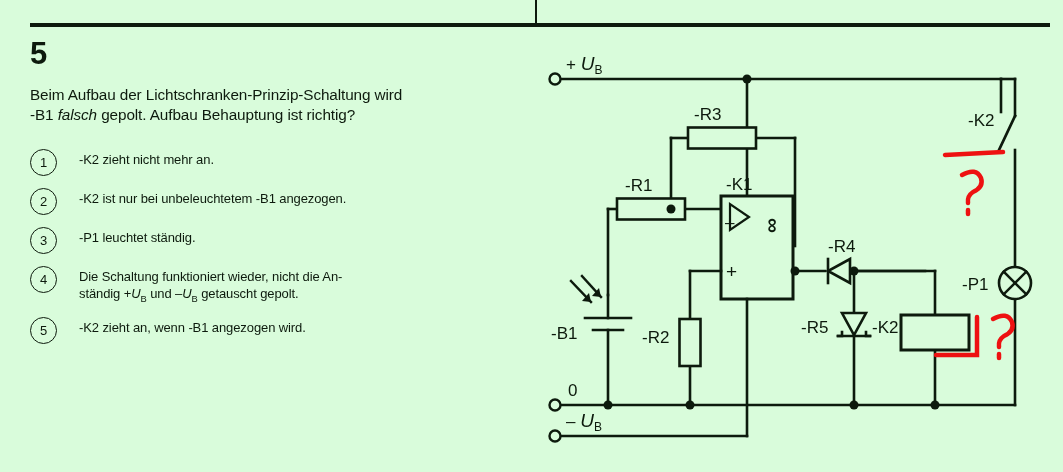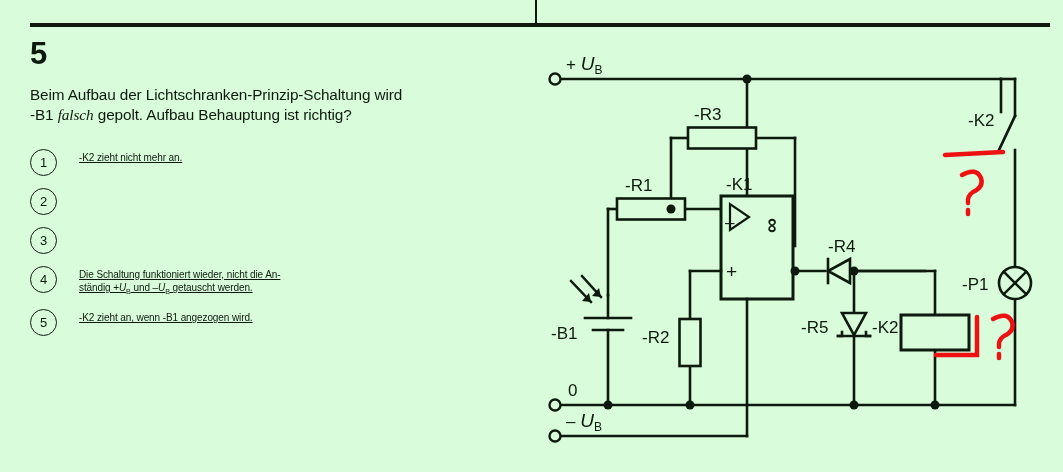--- a/index.html
+++ b/index.html
@@ -52,21 +52,21 @@
     line-height: 1;
     letter-spacing: -0.5px;
     margin: 0 0 16px 0;
   }
   .q-text {
     font-size: 15.3px;
     line-height: 1.33;
     margin: 16px 0 22px 0;
     letter-spacing: -0.1px;
   }
-  .q-text .ital { font-style: italic; font-family: Liberation Serif, serif; }
+  .q-text .ital { font-style: italic; }
 
   .options { margin-top: 4px; }
   .option {
     display: flex;
     align-items: flex-start;
     margin-bottom: 11px;
   }
   .opt-circle {
     flex: 0 0 auto;
     width: 25px;
@@ -75,25 +75,24 @@
     border-radius: 50%;
     font-size: 13px;
     display: flex;
     align-items: center;
     justify-content: center;
     margin-right: 22px;
     margin-top: 1px;
     background: transparent;
   }
   .opt-text {
-    font-size: 10px;
+    font-size: 13px;
     line-height: 1.35;
     letter-spacing: -0.1px;
     padding-top: 3px;
-    text-decoration: underline;
   }
   .opt-text sub { font-size: 0.72em; }
   .opt-text .uvar { font-style: italic; }
 
   
   .schematic {
     position: absolute;
     left: 525px;
     top: 28px;
     width: 538px;
@@ -127,31 +126,33 @@
 
     <div class="options">
 
       <div class="option">
         <div class="opt-circle">1</div>
         <div class="opt-text">-K2 zieht nicht mehr an.</div>
       </div>
 
       <div class="option">
         <div class="opt-circle">2</div>
+        <div class="opt-text">-K2 ist nur bei unbeleuchtetem -B1 angezogen.</div>
       </div>
 
       <div class="option">
         <div class="opt-circle">3</div>
+        <div class="opt-text">-P1 leuchtet ständig.</div>
       </div>
 
       <div class="option">
         <div class="opt-circle">4</div>
         <div class="opt-text">
           <span>Die Schaltung funktioniert wieder, nicht die An-</span><br>
-          <span>ständig +</span><span class="uvar">U</span><sub>B</sub><span> und –</span><span class="uvar">U</span><sub>B</sub><span> getauscht werden.</span>
+          <span>ständig +</span><span class="uvar">U</span><sub>B</sub><span> und –</span><span class="uvar">U</span><sub>B</sub><span> getauscht gepolt.</span>
         </div>
       </div>
 
       <div class="option">
         <div class="opt-circle">5</div>
         <div class="opt-text">-K2 zieht an, wenn -B1 angezogen wird.</div>
       </div>
 
     </div>
   </div>

